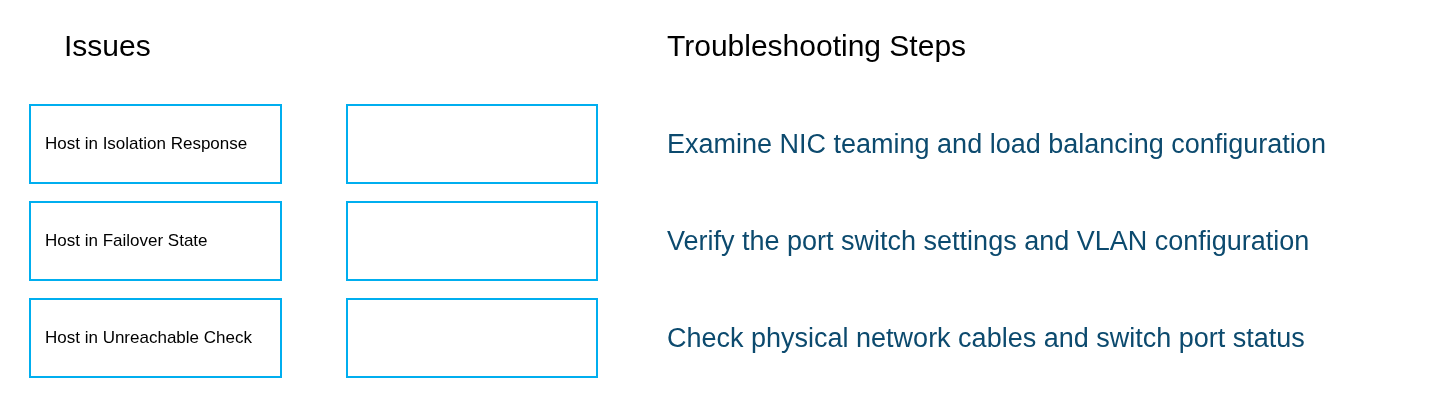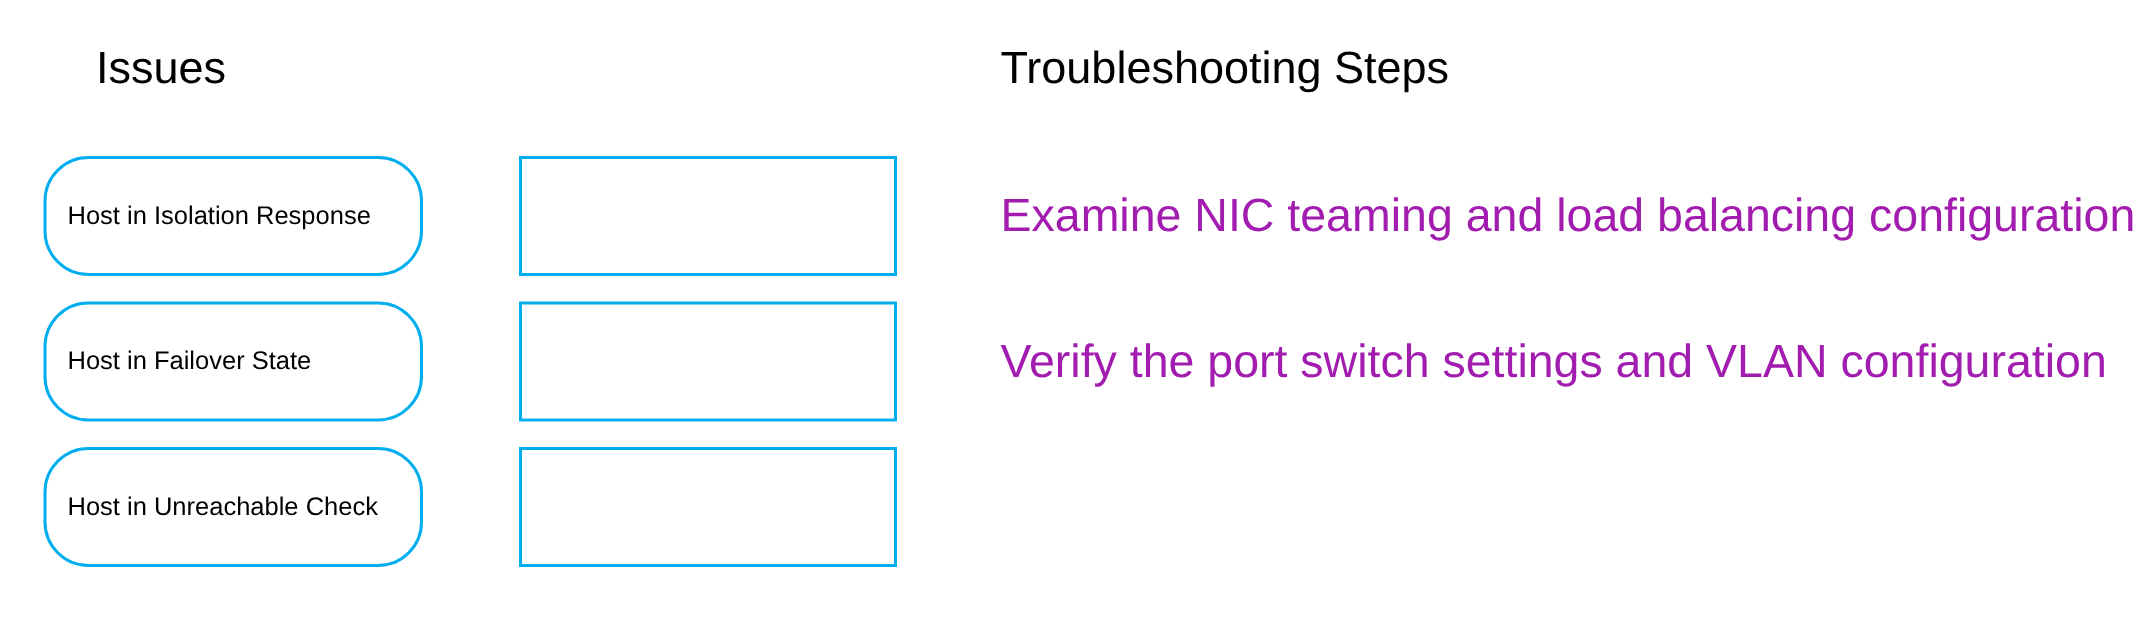--- a/index.html
+++ b/index.html
@@ -67,21 +67,20 @@
     height: 80px;
     box-sizing: border-box;
     border: 2px solid #00aeef;
     background: #ffffff;
     display: flex;
     align-items: center;
   }
 
   .issue-box {
     padding: 16px 14px;
-    border-radius: 30px;
   }
 
   .issue-label {
     font-size: 17px;
     line-height: 1.35;
     color: #000000;
     font-weight: 400;
   }
 
   .drop-box {
@@ -91,24 +90,24 @@
   
   .step-row {
     height: 80px;
     margin-bottom: 17px;
     display: flex;
     align-items: center;
   }
   .step-row:last-child { margin-bottom: 0; }
 
   .step-text {
-    font-size: 31px;
+    font-size: 27px;
     font-weight: 400;
     line-height: 1.2;
-    color: #a21caf;
+    color: #0c4a6e;
     white-space: nowrap;
   }
 </style>
 </head>
 <body>
 
 <div class="page">
 
   <div class="heading heading-issues">Issues</div>
 
@@ -150,15 +149,18 @@
     </div>
   </div>
 
   <div class="col-steps">
     <div class="step-row">
       <span class="step-text">Examine NIC teaming and load balancing configuration</span>
     </div>
     <div class="step-row">
       <span class="step-text">Verify the port switch settings and VLAN configuration</span>
     </div>
+    <div class="step-row">
+      <span class="step-text">Check physical network cables and switch port status</span>
+    </div>
   </div>
 
 </div>
 
 </body></html>

